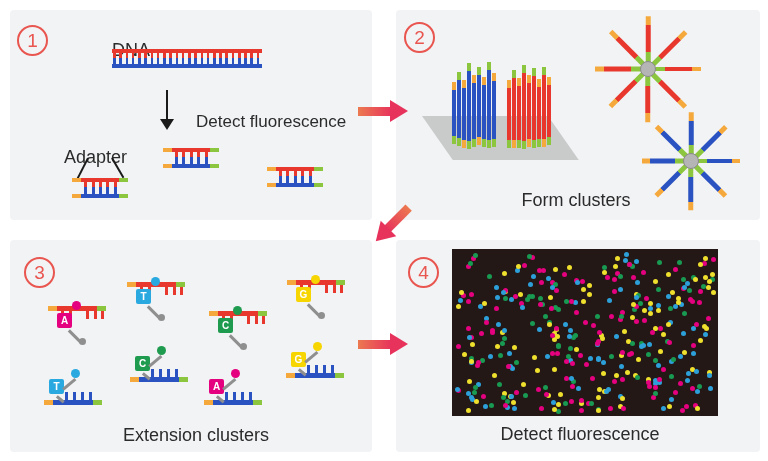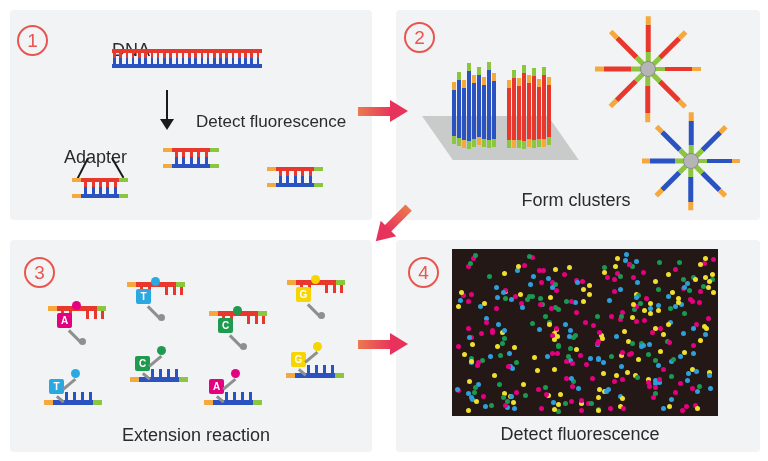--- a/index.html
+++ b/index.html
@@ -216,21 +216,21 @@
       <div style="position: absolute; left: 21px; top: -8px; width: 2.5px; height: 8px; background: rgb(42, 82, 192);"></div>
       <div style="position: absolute; left: 29px; top: -8px; width: 2.5px; height: 8px; background: rgb(42, 82, 192);"></div>
       <div style="position: absolute; left: 37px; top: -8px; width: 2.5px; height: 8px; background: rgb(42, 82, 192);"></div>
       <div style="position: absolute; left: 45px; top: -8px; width: 2.5px; height: 8px; background: rgb(42, 82, 192);"></div>
       <div style="position: absolute; left: 5px; top: -21px; width: 15px; height: 15px; border-radius: 2px; background: rgb(246, 213, 0); color: rgb(255, 255, 255); font: bold 10px / 15px &quot;Liberation Sans&quot;, sans-serif; text-align: center;">G</div>
       <div style="position: absolute; left: 13px; top: -5px; width: 9px; height: 2.5px; background: rgb(143, 143, 143); transform-origin: left center; transform: rotate(40deg);"></div>
       <div style="position: absolute; left: 19px; top: -12px; width: 16px; height: 2.5px; background: rgb(143, 143, 143); transform-origin: left center; transform: rotate(-40deg);"></div>
       <div style="position: absolute; left: 27px; top: -31px; width: 9px; height: 9px; border-radius: 50%; background: rgb(246, 213, 0);"></div>
     </div>
   </div>
-<div class="caption" style="left:96px;top:425px;">Extension reaction</div>
+<div class="caption" style="left:96px;top:425px;">Extension clusters</div>
 
 <div id="darkfield" style="background: rgb(35, 24, 21);">
     <div class="dot" style="left: 195.086px; top: 134.832px; width: 5px; height: 5px; background: rgb(228, 0, 127);"></div>
     <div class="dot" style="left: 162.704px; top: 21.5432px; width: 5px; height: 5px; background: rgb(228, 0, 127);"></div>
     <div class="dot" style="left: 127.394px; top: 159.331px; width: 5px; height: 5px; background: rgb(228, 0, 127);"></div>
     <div class="dot" style="left: 127.378px; top: 152.363px; width: 5px; height: 5px; background: rgb(240, 224, 46);"></div>
     <div class="dot" style="left: 180.109px; top: 58.0688px; width: 5px; height: 5px; background: rgb(25, 154, 82);"></div>
     <div class="dot" style="left: 203.976px; top: 37.8196px; width: 5px; height: 5px; background: rgb(25, 154, 82);"></div>
     <div class="dot" style="left: 56.2244px; top: 115.261px; width: 5px; height: 5px; background: rgb(45, 160, 218);"></div>
     <div class="dot" style="left: 236.288px; top: 48.1281px; width: 5px; height: 5px; background: rgb(228, 0, 127);"></div>

